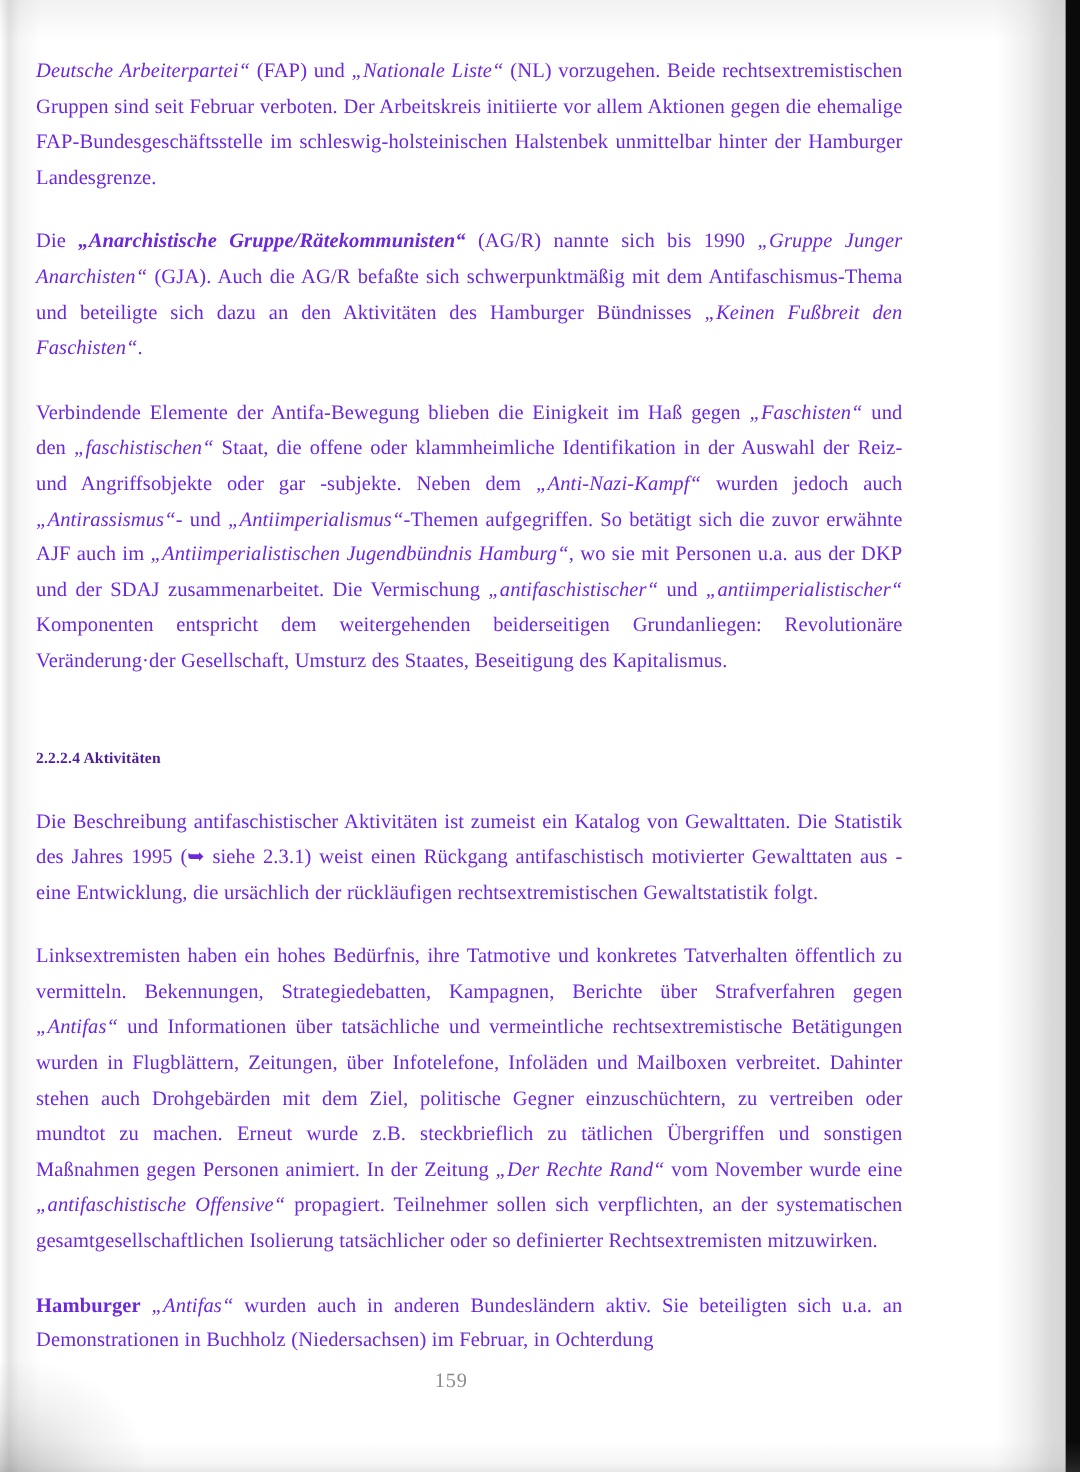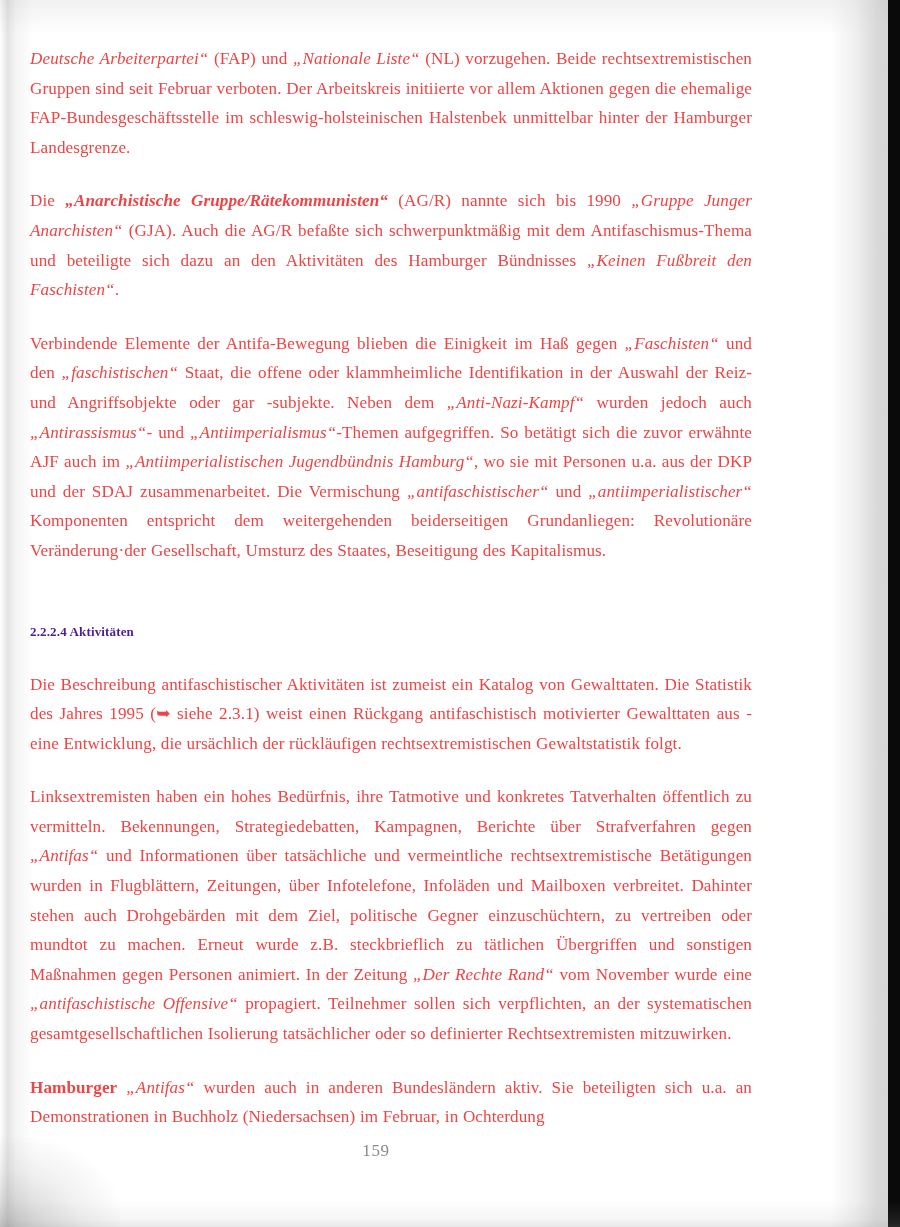--- a/index.html
+++ b/index.html
@@ -85,21 +85,21 @@
     left: 30px;
     top: 44px;
     width: 722px;
   }
 
   p.para {
     margin: 0 0 24px 0;
     font-size: 17.1px;
     line-height: 29.6px;
     text-align: justify;
-    color: #ef4444;
+    color: #6d28d9;
     letter-spacing: 0.1px;
     word-spacing: 0.2px;
     text-rendering: optimizeLegibility;
   }
   p.para:last-of-type { margin-bottom: 0; }
 
   .gap-before-heading { height: 31px; }
 
   h3.heading {
     margin: 0 0 27px 0;

